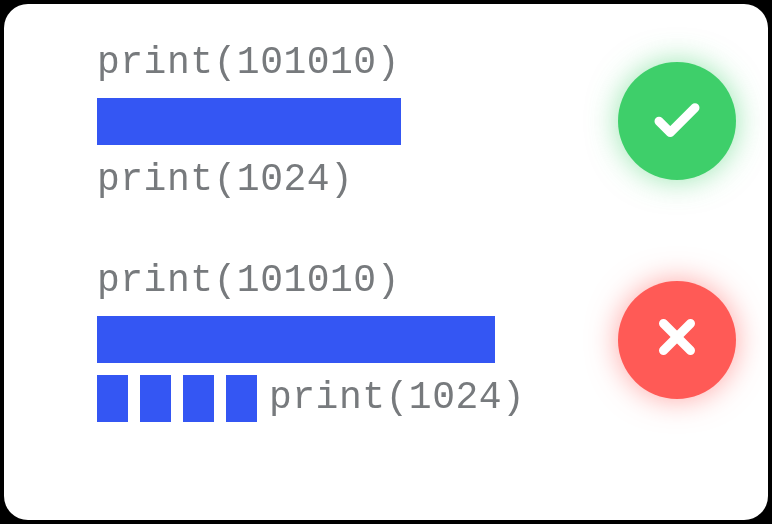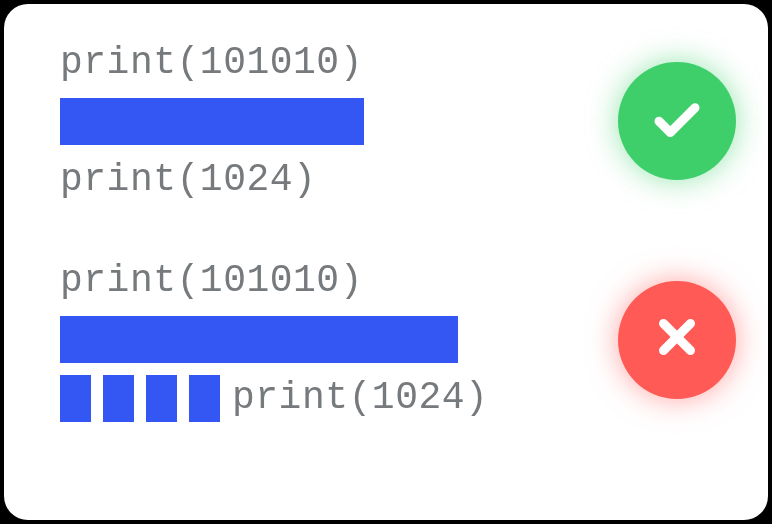--- a/index.html
+++ b/index.html
@@ -15,20 +15,21 @@
     width: 764px;
     height: 516px;
     background: #fff;
     border-radius: 24px;
     padding: 36px 40px 36px 56px;
     position: relative;
   }
   .example {
     position: relative;
     padding-right: 160px;
+    margin-left: 37px;
   }
   .example + .example { margin-top: 56px; }
   .code-line {
     font-size: 38px;
     color: #777a7d;
     letter-spacing: 0.5px;
     line-height: 1.2;
     display: flex;
     align-items: center;
     gap: 12px;

